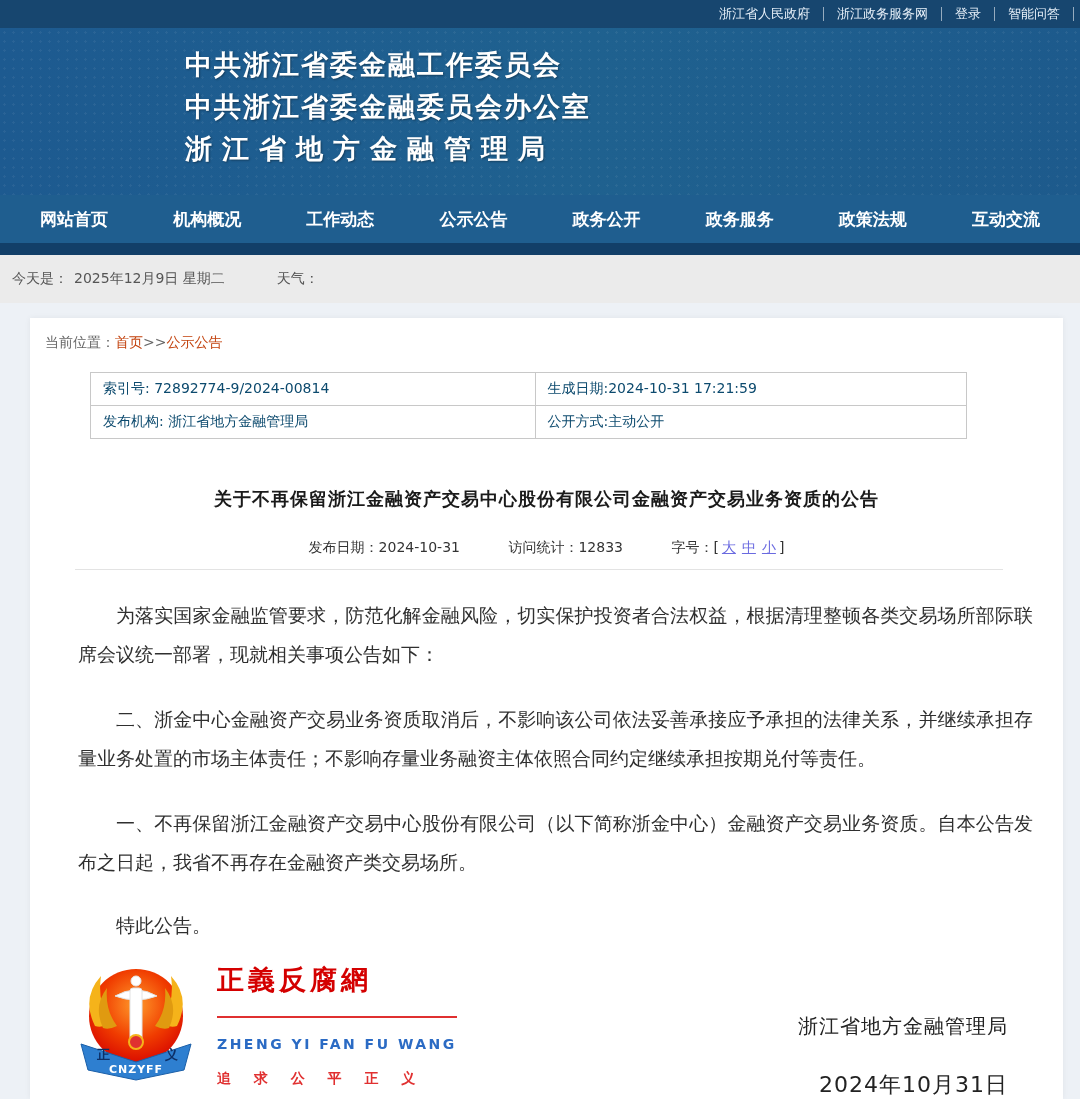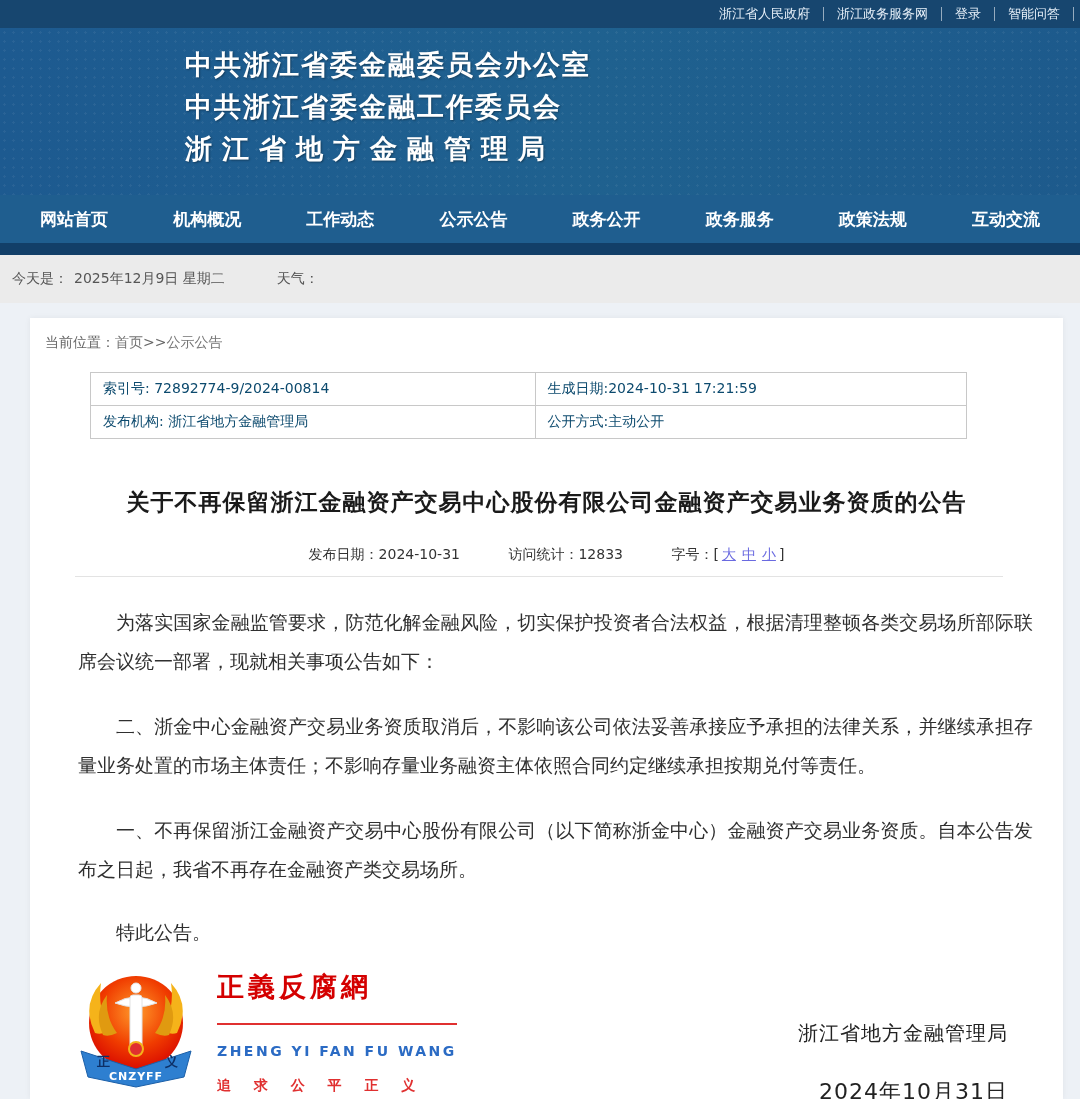--- a/index.html
+++ b/index.html
@@ -41,29 +41,29 @@
   .searchbox input::placeholder { color:#777; }
   .search-btn { width:52px; height:40px; background:#f0861c; border:none; cursor:pointer;
              display:flex; align-items:center; justify-content:center; }
 
   
   .page-bg { position:relative; height:796px; background:#edf1f6; }
   .content-card { position:absolute; left:30px; top:15px; width:1033px; height:781px;
              background:#fff; box-shadow:0 0 6px rgba(0,0,0,.06); overflow:hidden; }
 
   .breadcrumb { padding:16px 0 0 15px; font-size:14px; color:#666; }
-  .breadcrumb a { color:#737373; text-decoration:none; cursor:pointer; }
+  .breadcrumb a { color:#c2410c; text-decoration:none; cursor:pointer; }
 
   table.doc-table { border-collapse:collapse; margin:20px 0 0 60px; width:877px; }
   table.doc-table td { border:1px solid #c8c8c8; height:33px; font-size:14px; color:#0c4a6e;
              padding-left:12px; }
   table.doc-table td.c1 { width:445px; }
   table.doc-table td.c2 { width:432px; }
 
-  .article-title { margin-top:48px; text-align:center; font-size:23px; font-weight:bold;
+  .article-title { margin-top:48px; text-align:center; font-size:18px; font-weight:bold;
              color:#1a1a1a; letter-spacing:1px; }
 
   .article-meta { margin-top:28px; text-align:center; font-size:14px; color:#333; }
   .article-meta .chunk { margin:0 22px; }
   .article-meta a.fz { color:#6a6ae0; text-decoration:underline; margin:0 3px; cursor:pointer; }
   .meta-rule { margin:12px 60px 0 45px; border-top:1px solid #e3e3e3; }
 
   .body-text { margin:0 30px 0 48px; }
   .body-text p { font-size:19px; color:#2f2f2f; line-height:2.05; text-indent:2em;
              margin-top:26px; text-align:justify; }
@@ -89,22 +89,22 @@
 
 <div class="topbar">
   <a>浙江省人民政府</a>
   <a>浙江政务服务网</a>
   <a>登录</a>
   <a>智能问答</a>
 </div>
 
 <div class="masthead">
   <div class="org-names">
+    <div class="line">中共浙江省委金融工作委员会</div>
     <div class="line">中共浙江省委金融委员会办公室</div>
-    <div class="line">中共浙江省委金融工作委员会</div>
     <div class="line spread">浙江省地方金融管理局</div>
   </div>
 </div>
 
 <div class="nav">
   <div class="item">网站首页</div>
   <div class="item">机构概况</div>
   <div class="item">工作动态</div>
   <div class="item">公示公告</div>
   <div class="item">政务公开</div>

